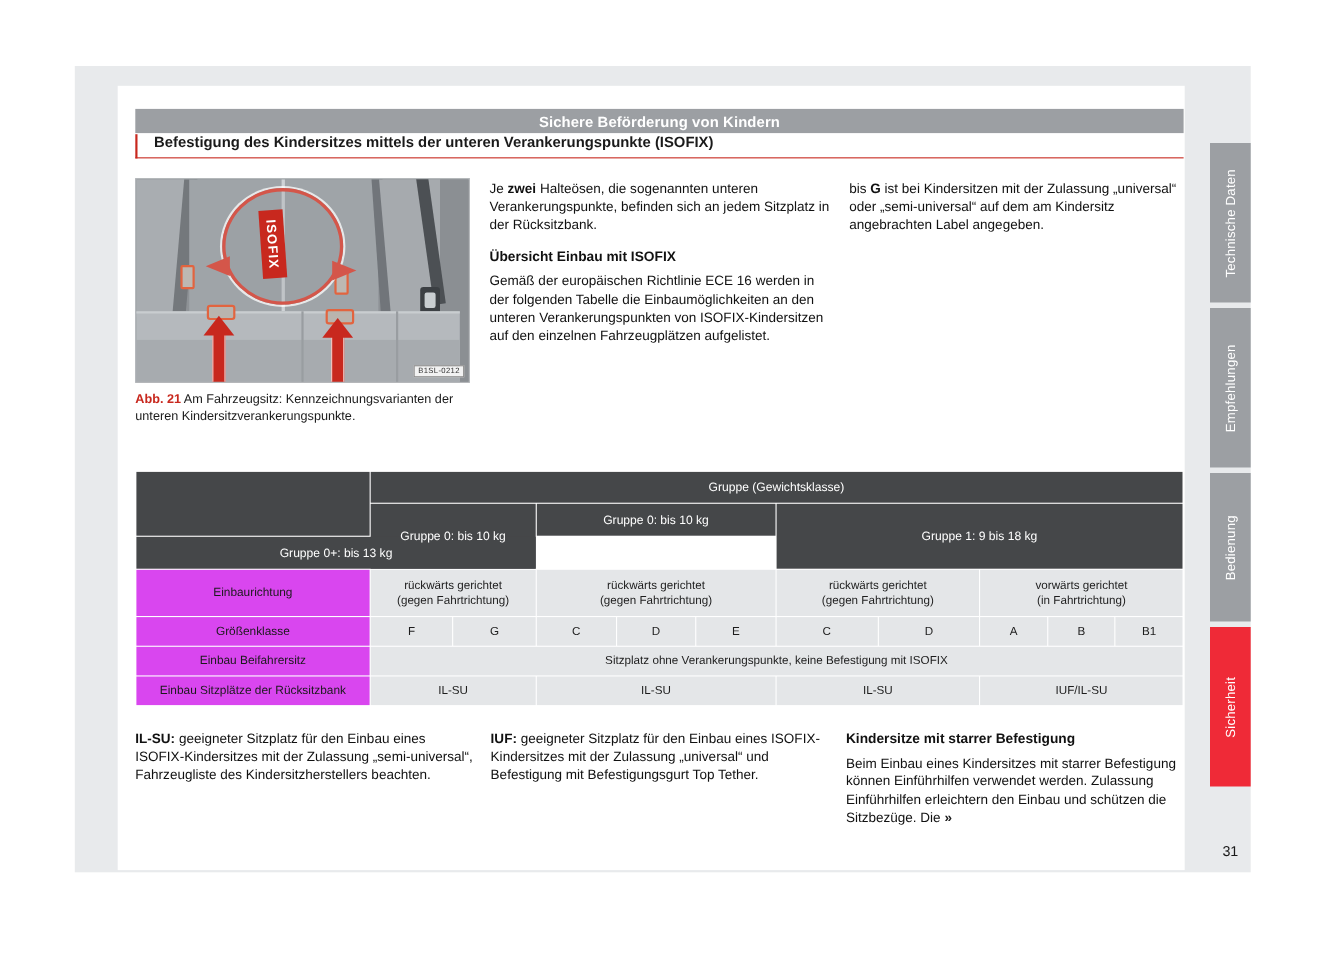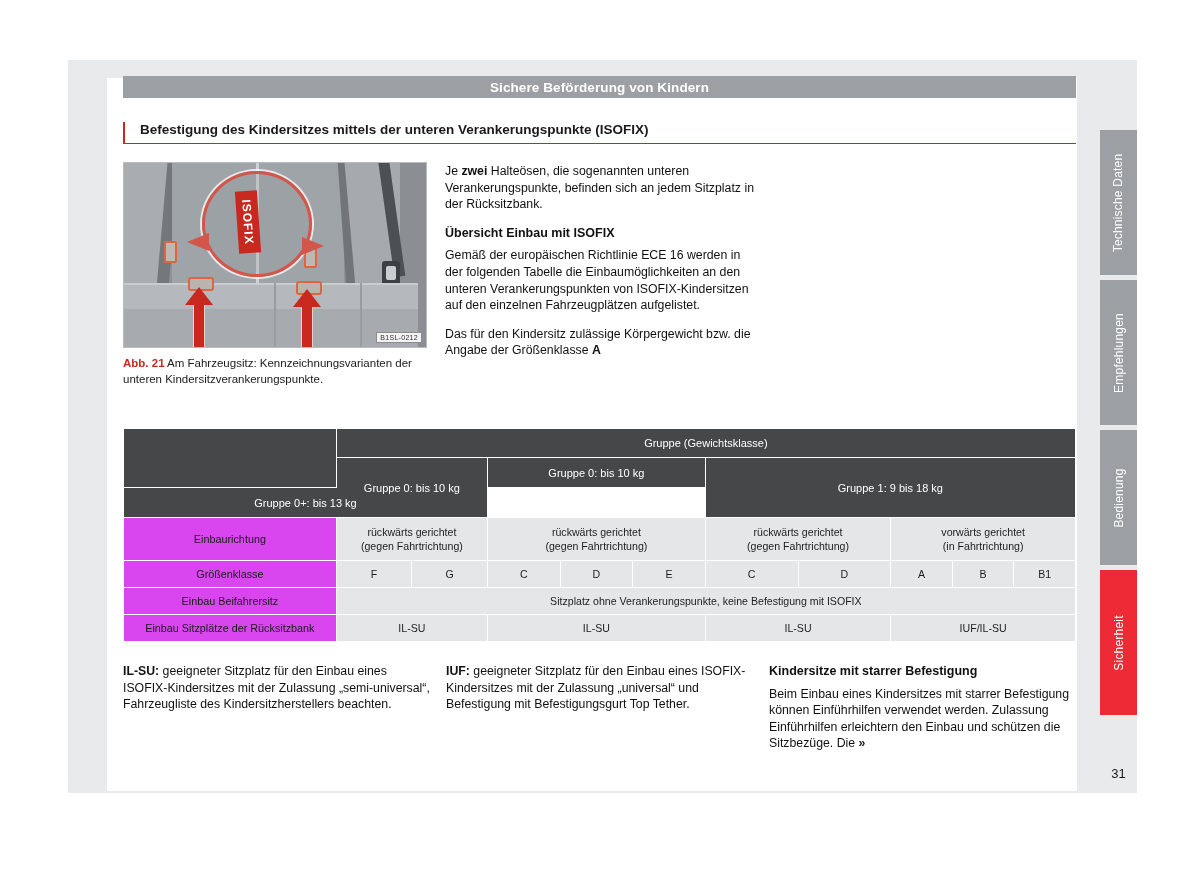--- a/index.html
+++ b/index.html
@@ -18,21 +18,21 @@
   }
 
   
   .page{
     position:absolute;left:107px;top:78px;width:970px;height:713px;
     background:#ffffff;
   }
 
   
   .chapter-bar{
-    position:absolute;left:123px;top:76px;width:953px;height:22px;
+    position:absolute;left:123px;top:99px;width:953px;height:22px;
     background:#9c9fa3;
     color:#ffffff;
     font-size:13.5px;font-weight:bold;
     display:flex;align-items:center;justify-content:center;
     letter-spacing:.1px;
   }
 
   
   .section-head{
     position:absolute;left:123px;top:122px;width:953px;
@@ -241,23 +241,25 @@
     <div class="fig-cap">
       <b>Abb. 21</b>
       <span>Am Fahrzeugsitz: Kennzeichnungsvarianten der unteren Kindersitzverankerungspunkte.</span>
     </div>
   </div>
 
   <div class="col col2">
     <p><span>Je </span><b>zwei</b><span> Halteösen, die sogenannten unteren Verankerungspunkte, befinden sich an jedem Sitzplatz in der Rücksitzbank.</span></p>
     <h4>Übersicht Einbau mit ISOFIX</h4>
     <p>Gemäß der europäischen Richtlinie ECE 16 werden in der folgenden Tabelle die Einbaumöglichkeiten an den unteren Verankerungspunkten von ISOFIX-Kindersitzen auf den einzelnen Fahrzeugplätzen aufgelistet.</p>
-    <p><span>Das für den Kindersitz zulässige Körpergewicht bzw. die Angabe der Größenklasse </span><b>A</b></p>
-  </div>
-
+  </div>
+
+  <div class="col col3">
+    <p><span>bis </span><b>G</b><span> ist bei Kindersitzen mit der Zulassung „universal“ oder „semi-universal“ auf dem am Kindersitz angebrachten Label angegeben.</span></p>
+  </div>
 
   <table class="tbl">
     <colgroup>
       <col style="width:210px">
       <col style="width:74px">
         <col style="width:74px">
       <col style="width:71px">
         <col style="width:71px">
         <col style="width:71px">
       <col style="width:91px">

